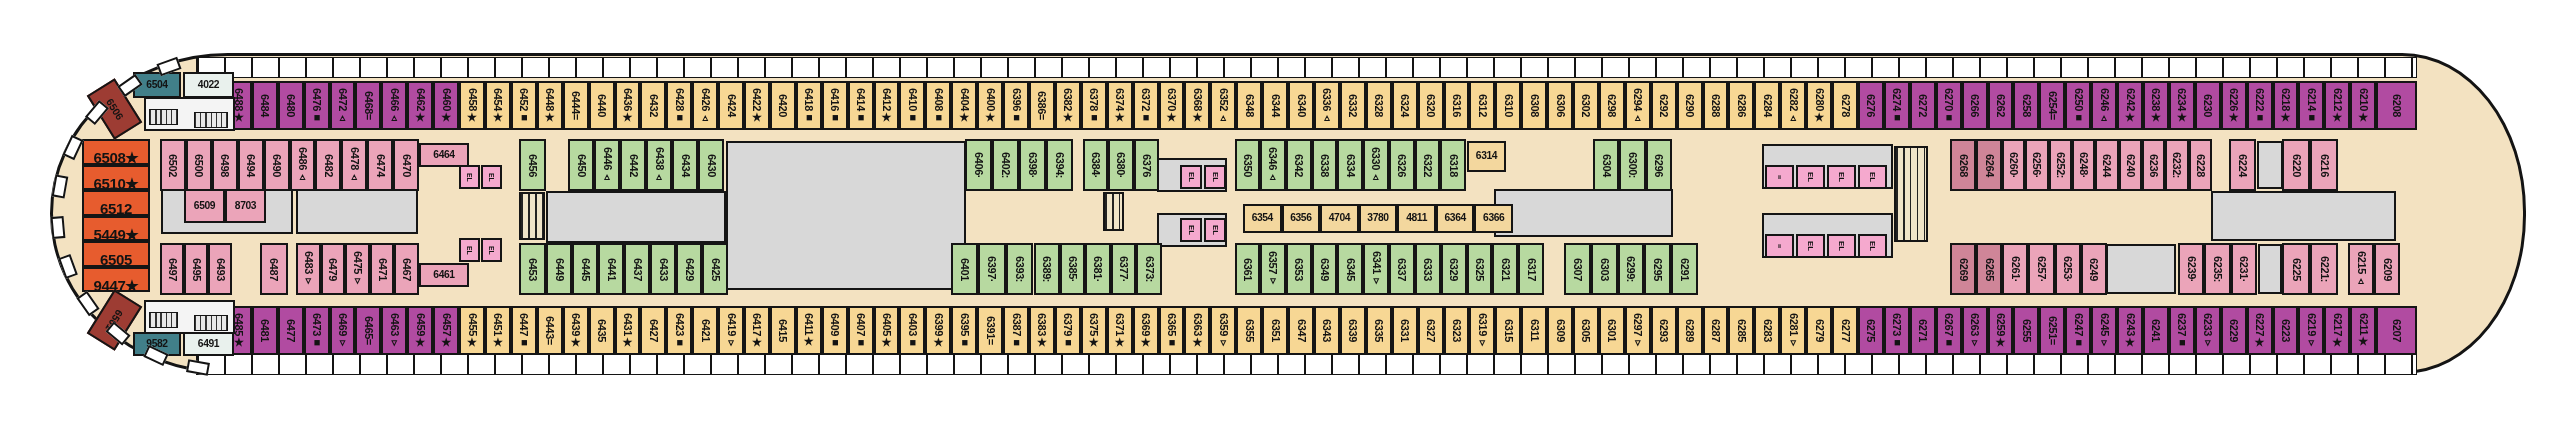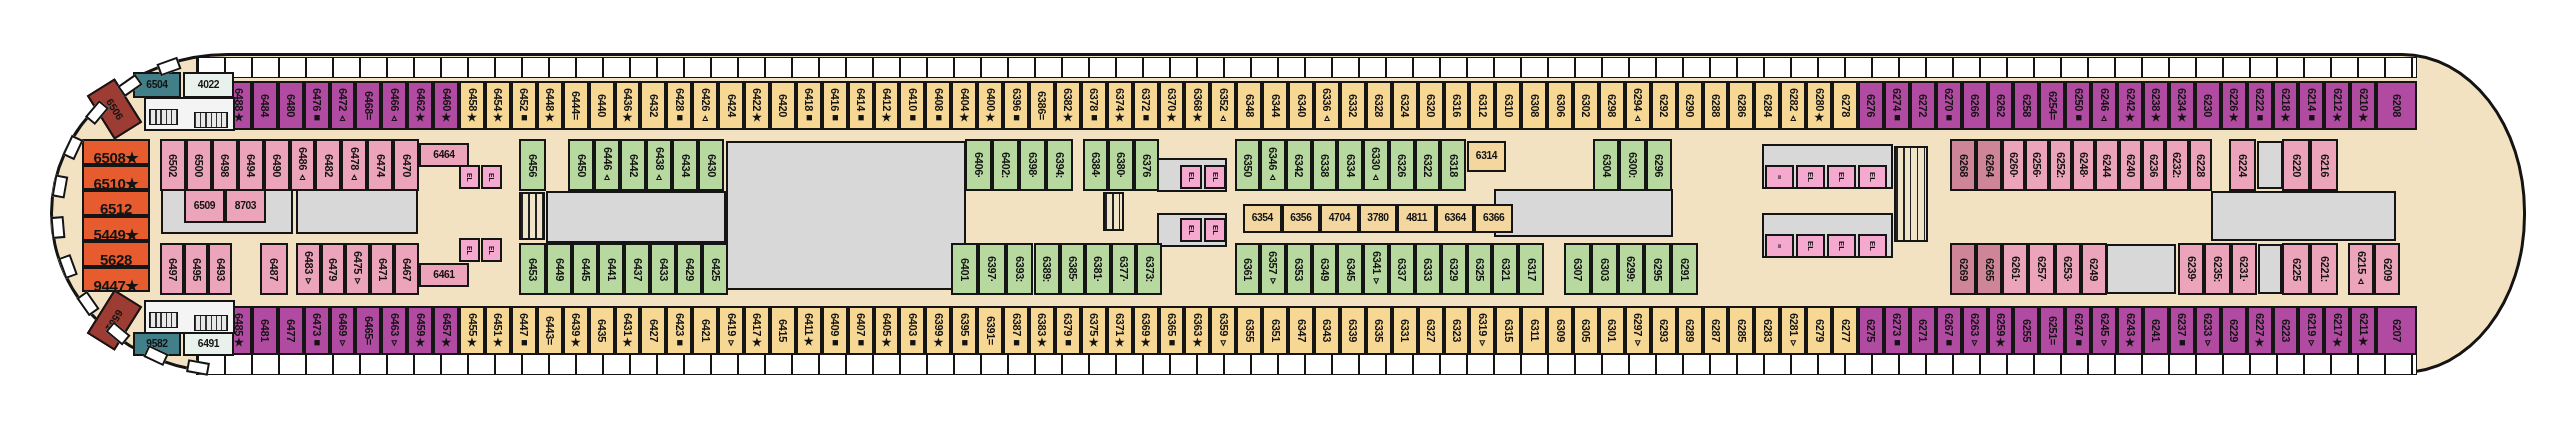--- a/index.html
+++ b/index.html
@@ -1013,21 +1013,21 @@
         <div class="cab" style="background: rgb(231, 92, 46);">
           <span>6510★</span>
         </div>
         <div class="cab" style="background: rgb(231, 92, 46);">
           <span>6512</span>
         </div>
         <div class="cab" style="background: rgb(231, 92, 46);">
           <span>5449★</span>
         </div>
         <div class="cab" style="background: rgb(231, 92, 46);">
-          <span>5628</span>
+          <span>6505</span>
         </div>
         <div class="cab" style="background: rgb(231, 92, 46);">
           <span>9447★</span>
         </div>
       </div>
       <div class="rotcab" style="left: 98px; top: 83px; width: 33px; height: 52px; background: rgb(157, 60, 51); transform: rotate(-32deg);">
         <span>6506</span>
       </div>
       <div class="rotcab" style="left: 98px; top: 294px; width: 33px; height: 52px; background: rgb(157, 60, 51); transform: rotate(32deg);">
         <span>6501</span>

